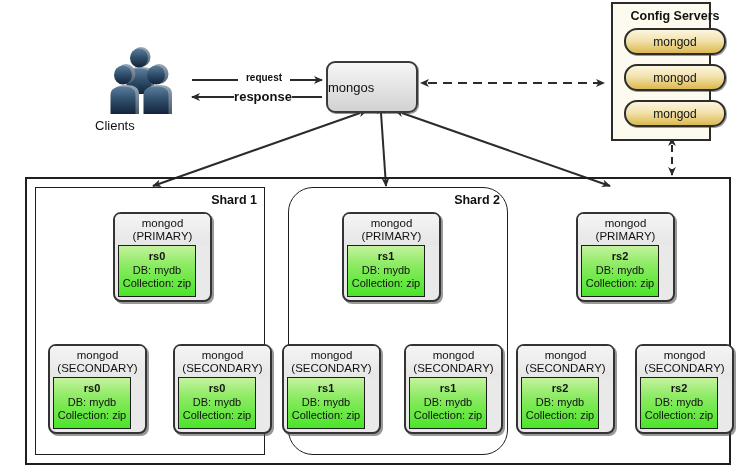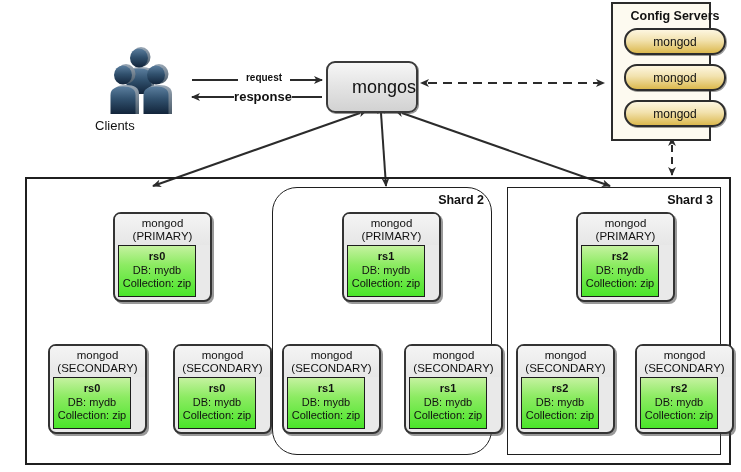--- a/index.html
+++ b/index.html
@@ -41,22 +41,22 @@
   #mongos {
     position: absolute;
     left: 326px; top: 61px;
     width: 88px; height: 48px;
     border: 2px solid #3a3a3a;
     border-radius: 9px;
     background: linear-gradient(to bottom, #f6f6f6 0%, #e4e4e4 48%, #d2d2d2 100%);
     box-shadow: 1px 1px 0 rgba(60,60,60,0.55);
     display: flex;
     align-items: center;
-    justify-content: flex-end;
-    font-size: 18px;
+    justify-content: flex-start;
+    font-size: 13px;
     color: #111;
   }
 
   
   #config-panel {
     position: absolute;
     left: 611px; top: 2px;
     width: 100px; height: 139px;
     border: 2px solid #2b2b2b;
     background: #fdfaf0;
@@ -102,21 +102,21 @@
   }
   .shard-box {
     position: absolute;
     top: 187px;
     height: 268px;
     border: 1.5px solid #1f1f1f;
     box-sizing: border-box;
     background: #ffffff;
   }
   #shard-box-0 { left: 35px;  width: 230px; }
-  #shard-box-1 { left: 272px; width: 220px; border-radius: 25px; }
+  #shard-box-1 { left: 288px; width: 220px; border-radius: 25px; }
   #shard-box-2 { left: 507px; width: 214px; }
 
   .shard-label {
     position: absolute;
     right: 7px; top: 5px;
     font-size: 12.5px;
     font-weight: bold;
     color: #111;
   }
 
@@ -255,20 +255,23 @@
     <div class="config-pill" id="config-pill-1">
       <span>mongod</span>
     </div>
     <div class="config-pill" id="config-pill-2">
       <span>mongod</span>
     </div>
   </div>
 
   <div id="shards-outer"></div>
 
+  <div class="shard-box" id="shard-box-0">
+    <div class="shard-label">Shard 1</div>
+  </div>
   <div class="node primary" style="left:113px;">
     <div class="node-head">
       <span>mongod</span>
       <span class="role">(PRIMARY)</span>
     </div>
     <div class="node-body">
       <div class="rs">rs0</div>
       <div>DB: mydb</div>
       <div>Collection: zip</div>
     </div>
@@ -326,23 +329,20 @@
       <span>mongod</span>
       <span class="role">(SECONDARY)</span>
     </div>
     <div class="node-body">
       <div class="rs">rs1</div>
       <div>DB: mydb</div>
       <div>Collection: zip</div>
     </div>
   </div>
 
-  <div class="shard-box" id="shard-box-2">
-    <div class="shard-label">Shard 3</div>
-  </div>
   <div class="node primary" style="left:576px;">
     <div class="node-head">
       <span>mongod</span>
       <span class="role">(PRIMARY)</span>
     </div>
     <div class="node-body">
       <div class="rs">rs2</div>
       <div>DB: mydb</div>
       <div>Collection: zip</div>
     </div>

